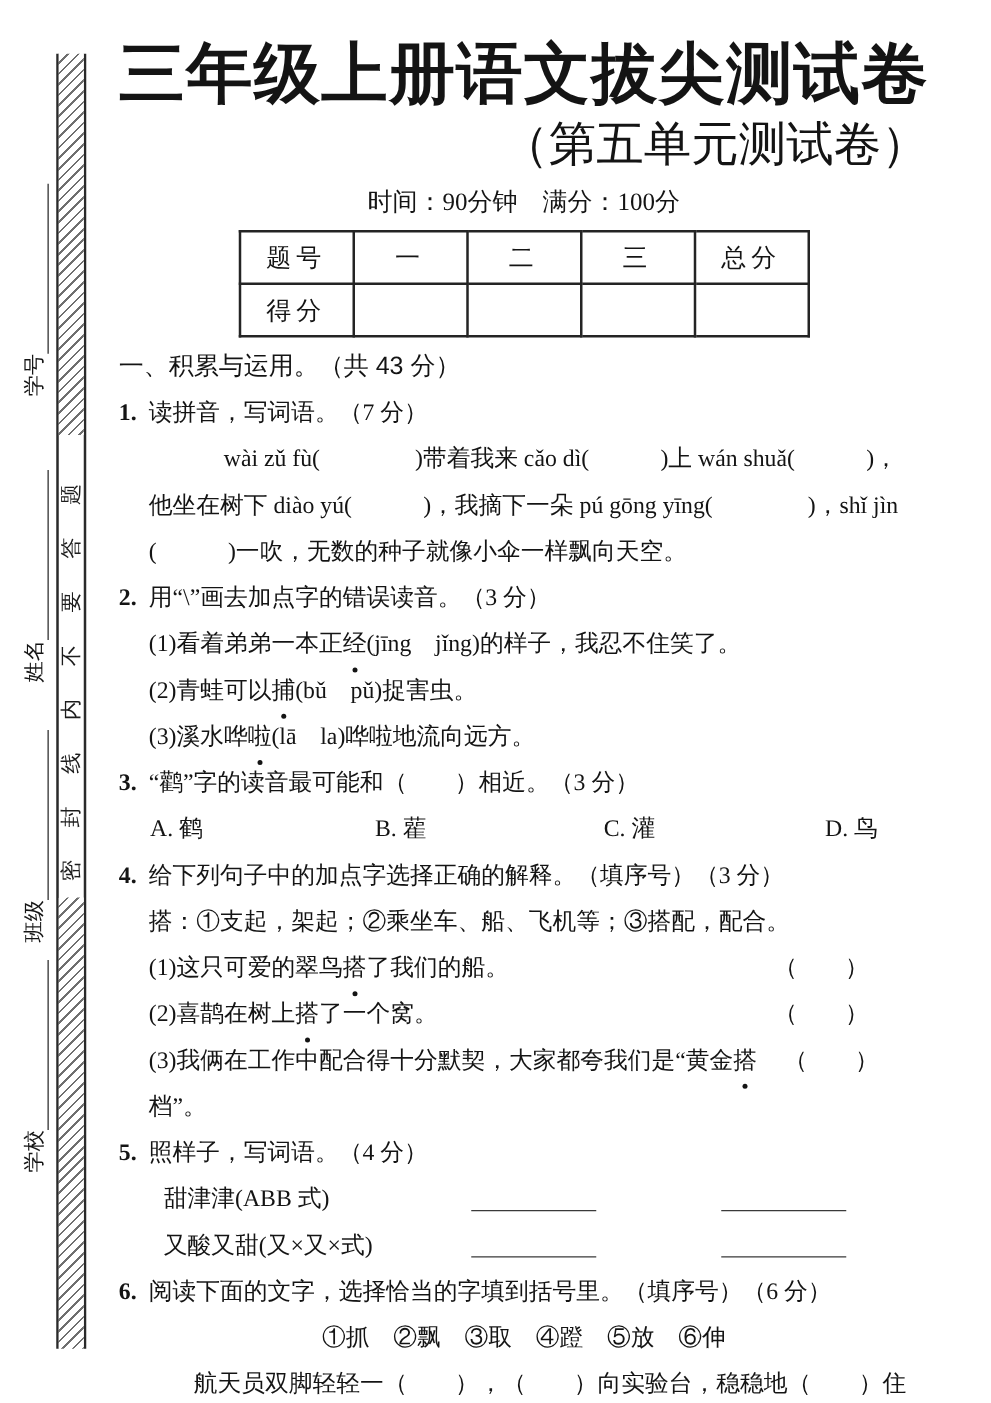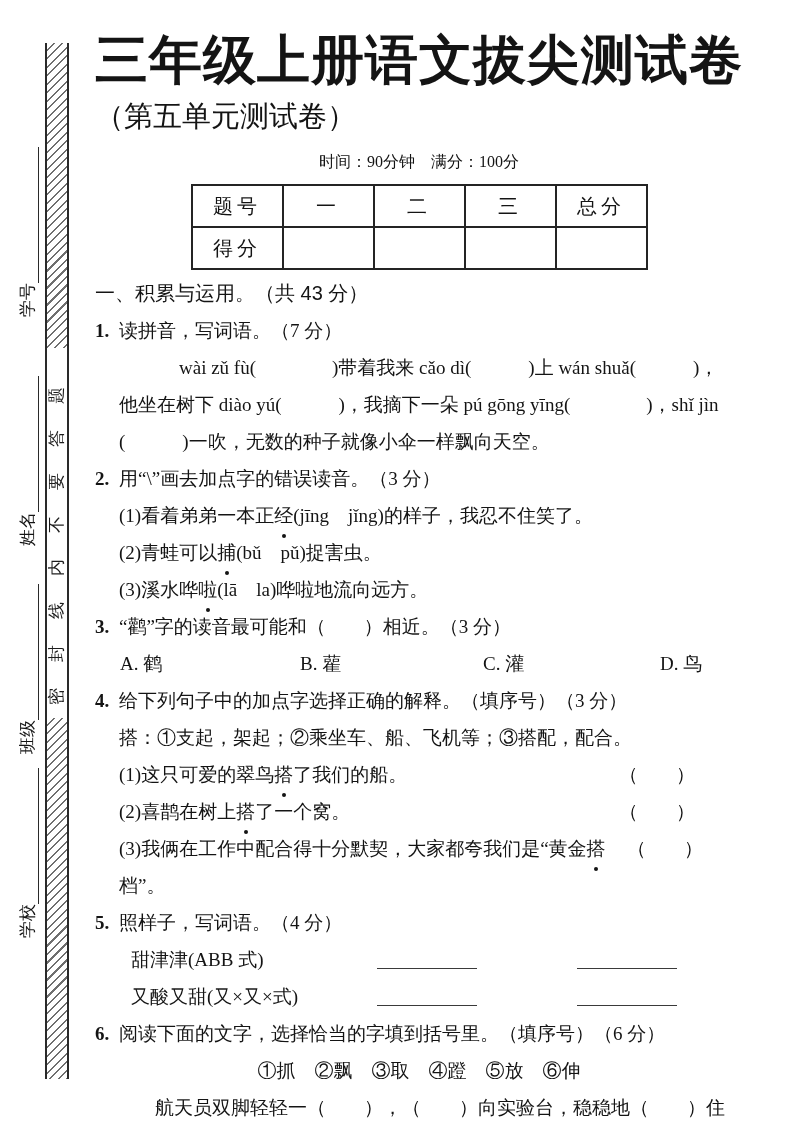--- a/index.html
+++ b/index.html
@@ -48,22 +48,22 @@
   .v-field .blank{flex:1;border-bottom:1.5px solid #2a2a2a;height:100%;}
   .vf-0{top:219px;} .vf-1{top:448px;} .vf-2{top:656px;} .vf-3{top:840px;}
 
   
   .content{position:absolute;left:95px;top:28px;width:648px;}
   .title{
     font-family:"Liberation Sans", sans-serif;
     font-weight:900;font-size:53px;line-height:64px;
     letter-spacing:1px;white-space:nowrap;
   }
-  .subtitle{font-size:29px;line-height:44px;text-align:left;margin-top:2px;}
-  .meta{font-size:16px;line-height:28px;text-align:center;margin-top:10px;}
+  .subtitle{font-size:38px;line-height:44px;text-align:right;margin-top:2px;}
+  .meta{font-size:20px;line-height:28px;text-align:center;margin-top:10px;}
 
   table.score{
     border-collapse:collapse;margin:8px auto 0;
   }
   table.score td{
     border:2px solid #242424;
     width:87px;height:38px;
     text-align:center;font-size:20px;
     letter-spacing:4px;
   }

